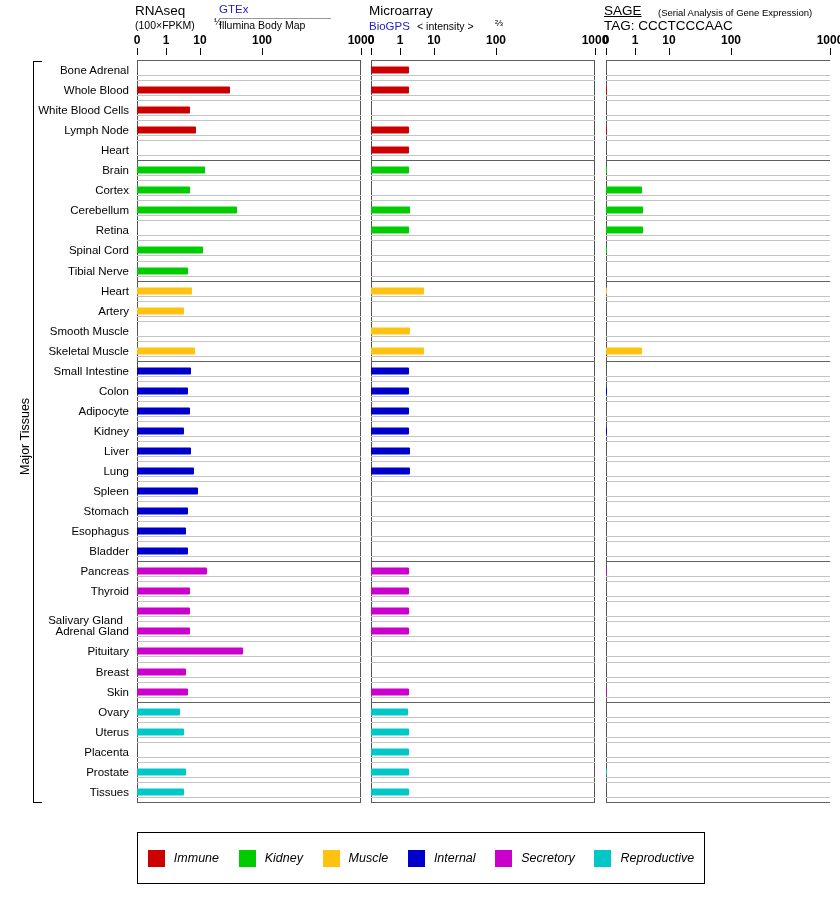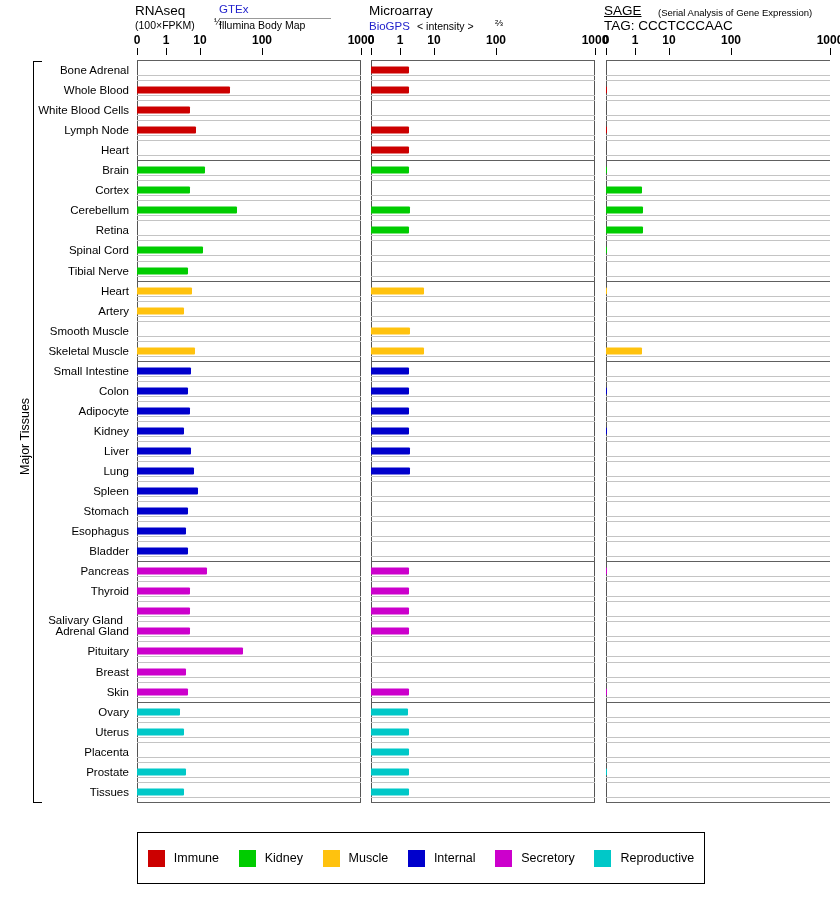--- a/index.html
+++ b/index.html
@@ -416,21 +416,21 @@
     <div class="rowline minor" style="left: 137px; top: 796.825px; width: 224px; background: rgb(196, 196, 196);"></div>
     <div class="rowline minor" style="left: 371px; top: 781.8px; width: 224px;"></div>
     <div class="rowline minor" style="left: 371px; top: 796.825px; width: 224px; background: rgb(196, 196, 196);"></div>
     <div class="rowline minor" style="left: 606px; top: 781.8px; width: 224px;"></div>
     <div class="rowline minor" style="left: 606px; top: 796.825px; width: 224px; background: rgb(196, 196, 196);"></div>
     <div class="bar cap" style="left: 137px; top: 791.825px; width: 47.4983px; background: rgb(0, 200, 200);"></div>
     <div class="bar cap" style="left: 371px; top: 791.825px; width: 38.4776px; background: rgb(0, 200, 200);"></div>
     <div class="rowline major" style="left: 137px; top: 801.85px; width: 224px;"></div>
     <div class="rowline major" style="left: 371px; top: 801.85px; width: 224px;"></div>
     <div class="rowline major" style="left: 606px; top: 801.85px; width: 224px;"></div>
-    <div class="legend" style="left: 137px; top: 832px; width: 568px; height: 52px;">
+    <div class="legend" style="left: 137px; top: 832px; width: 568px; height: 52px; font-style: italic;">
       <div class="leg-item">
         <span class="leg-sw" style="background: rgb(204, 0, 0);"></span>
         <span class="leg-tx">Immune</span>
       </div>
       <div class="leg-item">
         <span class="leg-sw" style="background: rgb(0, 204, 0);"></span>
         <span class="leg-tx">Kidney</span>
       </div>
       <div class="leg-item">
         <span class="leg-sw" style="background: rgb(255, 194, 14);"></span>

